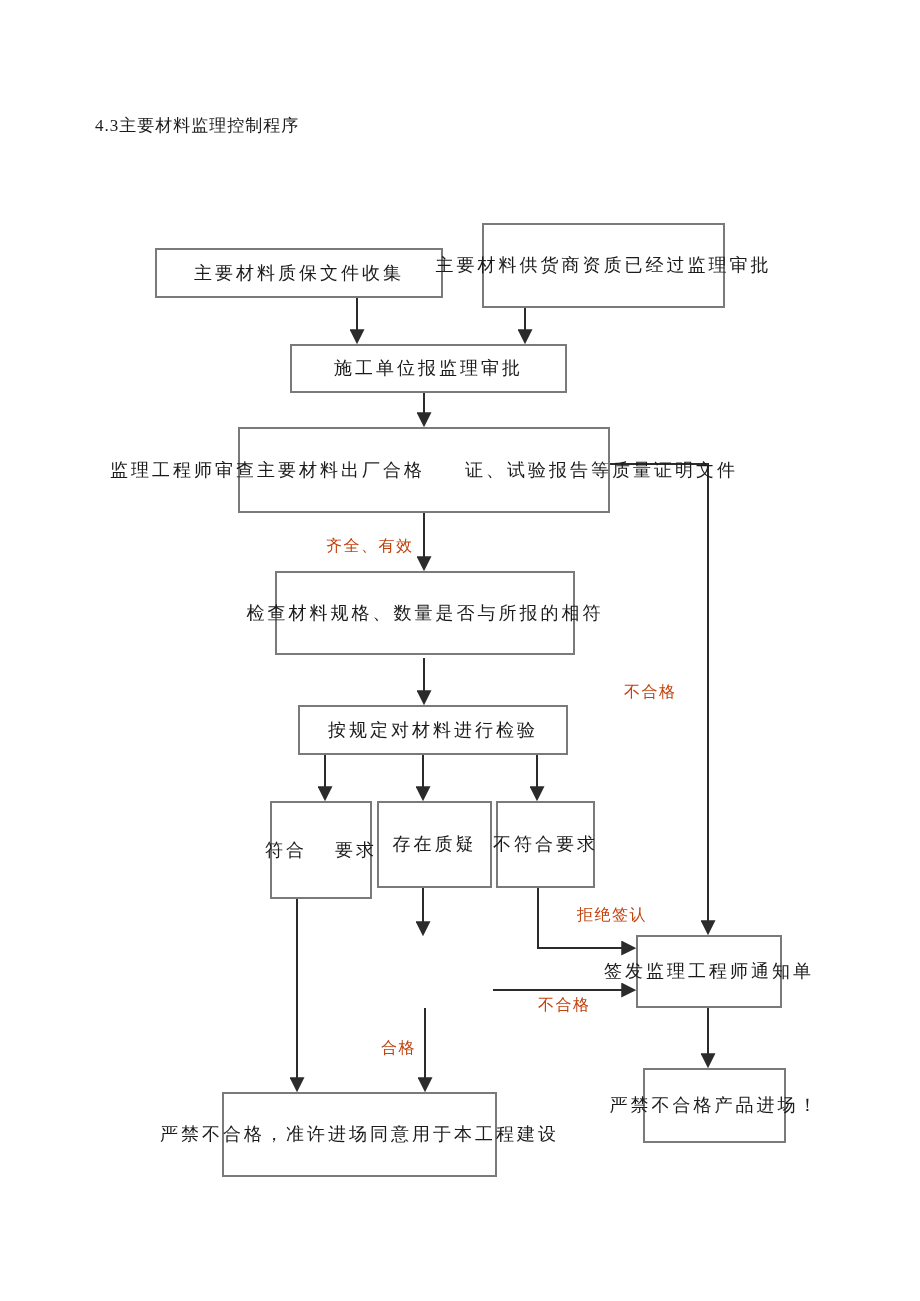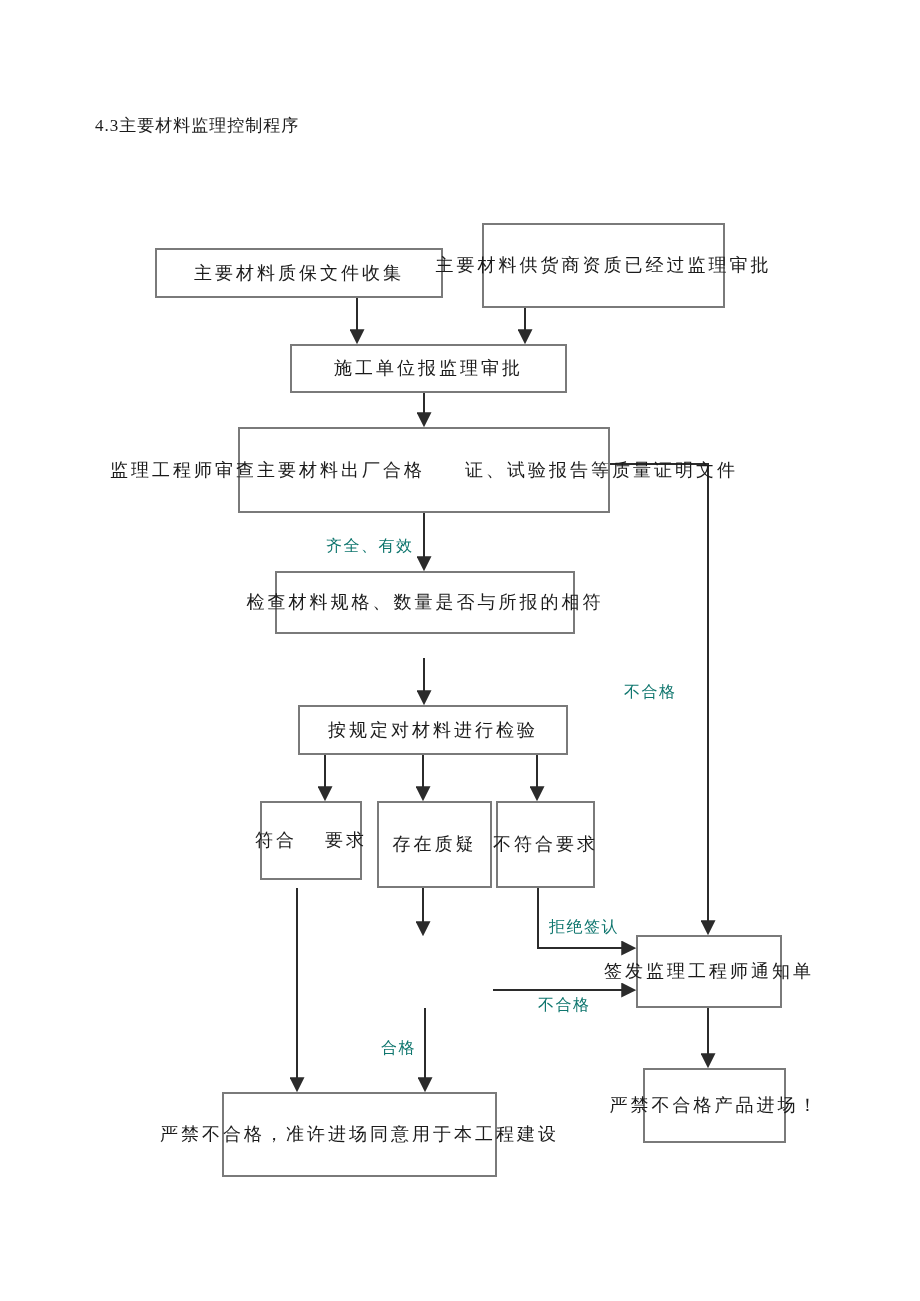--- a/index.html
+++ b/index.html
@@ -46,45 +46,45 @@
     font-size: 18px;
     color: #1b1b1b;
     letter-spacing: 3px;
     line-height: 2.05;
     z-index: 2;
   }
   .flow-box span { display: block; white-space: nowrap; }
   .edge-label {
     position: absolute;
     font-size: 16px;
-    color: #0f766e;
+    color: #c2410c;
     letter-spacing: 1.5px;
     white-space: nowrap;
     z-index: 3;
     background: #ffffff;
     padding: 0 1px;
   }
   
   #box-collect  { left: 155px; top: 248px; width: 288px; height: 50px; }
   #box-supplier { left: 482px; top: 223px; width: 243px; height: 85px; }
   #box-submit   { left: 290px; top: 344px; width: 277px; height: 49px; }
   #box-review   { left: 238px; top: 427px; width: 372px; height: 86px; gap: 40px; }
-  #box-check    { left: 275px; top: 571px; width: 300px; height: 63px; font-family: Liberation Serif, serif; }
+  #box-check    { left: 275px; top: 571px; width: 300px; height: 84px; font-family: Liberation Serif, serif; }
   #box-inspect  { left: 298px; top: 705px; width: 270px; height: 50px; }
-  #box-meet     { left: 260px; top: 801px; width: 102px; height: 79px; gap: 28px; }
+  #box-meet     { left: 270px; top: 801px; width: 102px; height: 98px; gap: 28px; }
   #box-doubt    { left: 377px; top: 801px; width: 115px; height: 87px; }
   #box-notmeet  { left: 496px; top: 801px; width:  99px; height: 87px; }
   #box-quality  { left: 363px; top: 936px; width: 130px; height: 72px; }
   #box-notice   { left: 636px; top: 935px; width: 146px; height: 73px; }
   #box-sign     { left: 222px; top: 1092px; width: 275px; height: 85px; }
   #box-forbid   { left: 643px; top: 1068px; width: 143px; height: 75px; }
   
   #lbl-complete   { left: 325px; top: 536px; }
   #lbl-unq-right  { left: 623px; top: 682px; }
-  #lbl-refuse     { left: 548px; top: 905px; margin-top: 12px; }
+  #lbl-refuse     { left: 576px; top: 905px; }
   #lbl-unq-mid    { left: 537px; top: 995px; }
   #lbl-qualified  { left: 380px; top: 1038px; }
 </style>
 </head>
 <body>
 
 <div class="page">
 
   <h1 class="doc-title">4.3主要材料监理控制程序</h1>
 

